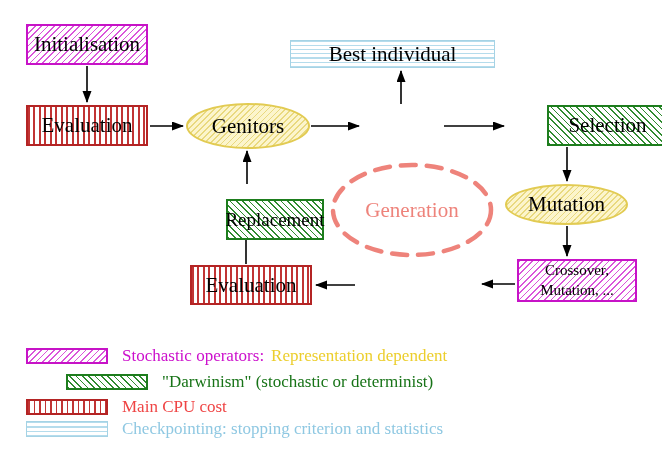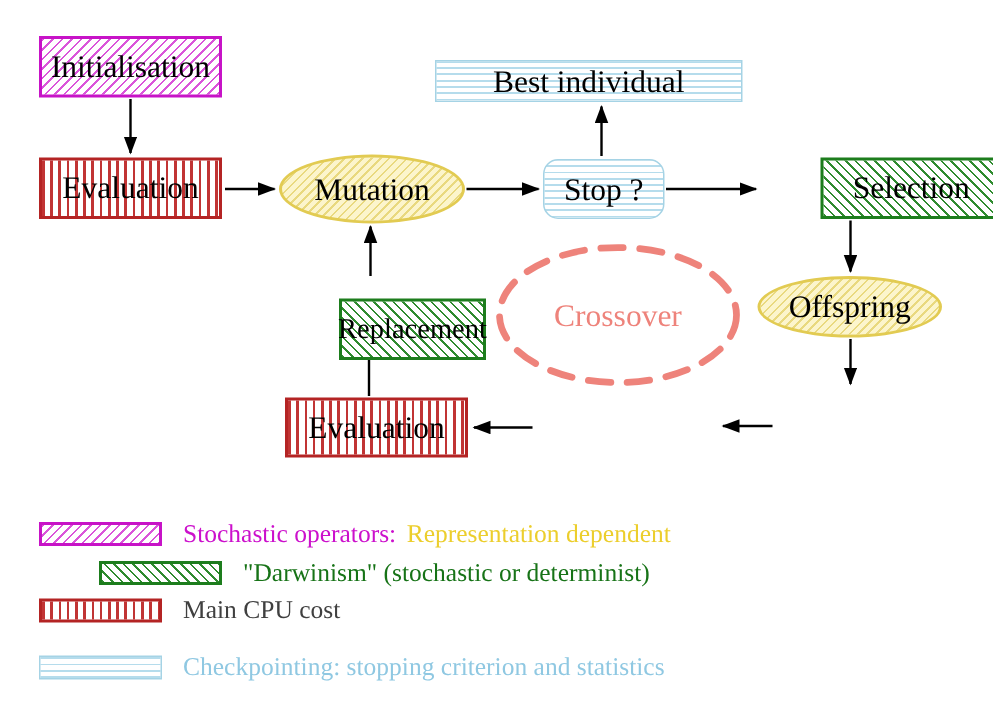--- a/index.html
+++ b/index.html
@@ -44,21 +44,21 @@
     position:absolute;left:332px;top:198px;width:160px;text-align:center;
     color:#ee837b;font-size:21px;
   }
   
   .legend-row{position:absolute;left:26px;display:flex;align-items:center;height:18px;}
   .legend-swatch{width:82px;height:16px;box-sizing:border-box;flex:0 0 82px;}
   .legend-text{margin-left:14px;font-size:17px;white-space:nowrap;}
   .lt-magenta{color:#cc10cc;}
   .lt-gold{color:#ecce2c;padding-left:7px;}
   .lt-green{color:#177317;}
-  .lt-red{color:#404040;margin-top:12px;}
+  .lt-red{color:#ef4444;margin-top:12px;}
   .lt-blue{color:#8fc8e2;}
 </style>
 </head>
 <body>
 
 <div class="canvas">
 
   <svg class="overlay" viewBox="0 0 662 471">
     <defs>
       <marker id="ah" markerWidth="13" markerHeight="10" refX="11" refY="4.5" orient="auto" markerUnits="userSpaceOnUse">
@@ -83,50 +83,51 @@
 
   <div class="node p-magenta fs-big" style="left:26px;top:24px;width:122px;height:41px">
     <span>Initialisation</span>
   </div>
 
   <div class="node p-red fs-big" style="left:26px;top:105px;width:122px;height:41px">
     <span>Evaluation</span>
   </div>
 
   <div class="node p-yellow ellipse fs-big" style="left:186px;top:103px;width:124px;height:46px">
-    <span>Mutation</span>
+    <span>Genitors</span>
   </div>
 
   <div class="node p-cyan fs-big" style="left:290px;top:40px;width:205px;height:28px">
     <span>Best individual</span>
   </div>
 
-  <div class="node p-cyan rounded fs-big" style="left:362px;top:106px;width:81px;height:40px">
-    <span>Stop ?</span>
-  </div>
 
   <div class="node p-green fs-big" style="left:507px;top:105px;width:121px;height:41px">
     <span>Selection</span>
   </div>
 
   <div class="node p-yellow ellipse fs-big" style="left:505px;top:184px;width:123px;height:41px">
-    <span>Offspring</span>
+    <span>Mutation</span>
   </div>
 
+  <div class="node p-magenta fs-small" style="left:517px;top:259px;width:120px;height:43px;flex-direction:column">
+    <span>Crossover,</span>
+    <span>Mutation, ...</span>
+  </div>
 
 
   <div class="node p-red fs-big" style="left:190px;top:265px;width:122px;height:40px">
     <span>Evaluation</span>
   </div>
 
   <div class="node p-green fs-med" style="left:186px;top:199px;width:98px;height:41px">
     <span>Replacement</span>
   </div>
 
-  <div class="generation-label">Crossover</div>
+  <div class="generation-label">Generation</div>
 
   <div class="legend-row" style="top:347px">
     <div class="legend-swatch p-magenta"></div>
     <div class="legend-text">
       <span class="lt-magenta">Stochastic operators:</span><span class="lt-gold">Representation dependent</span>
     </div>
   </div>
 
   <div class="legend-row" style="top:373px">
     <div class="legend-swatch p-green"></div>
@@ -135,20 +136,20 @@
     </div>
   </div>
 
   <div class="legend-row" style="top:398px">
     <div class="legend-swatch p-red"></div>
     <div class="legend-text">
       <span class="lt-red">Main CPU cost</span>
     </div>
   </div>
 
-  <div class="legend-row" style="top:436px">
+  <div class="legend-row" style="top:420px">
     <div class="legend-swatch p-cyan"></div>
     <div class="legend-text">
       <span class="lt-blue">Checkpointing: stopping criterion and statistics</span>
     </div>
   </div>
 
 </div>
 
 </body></html>

